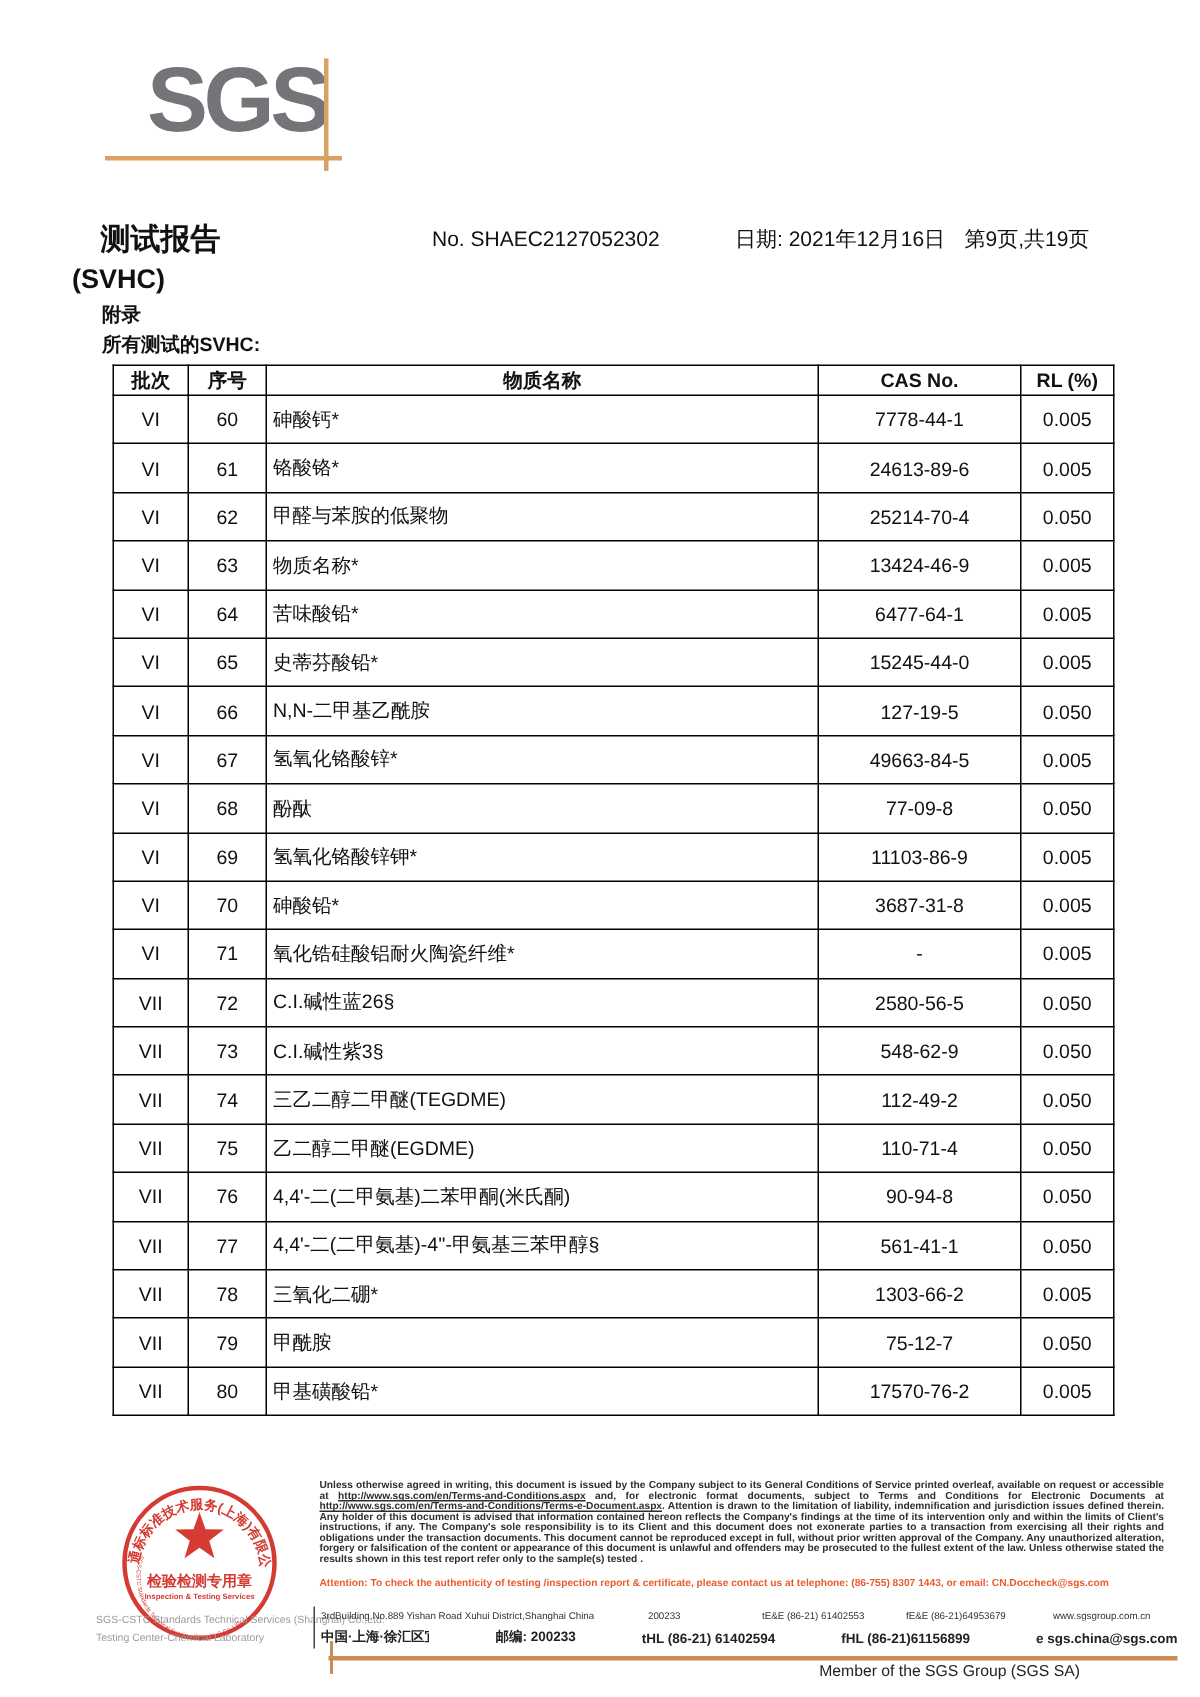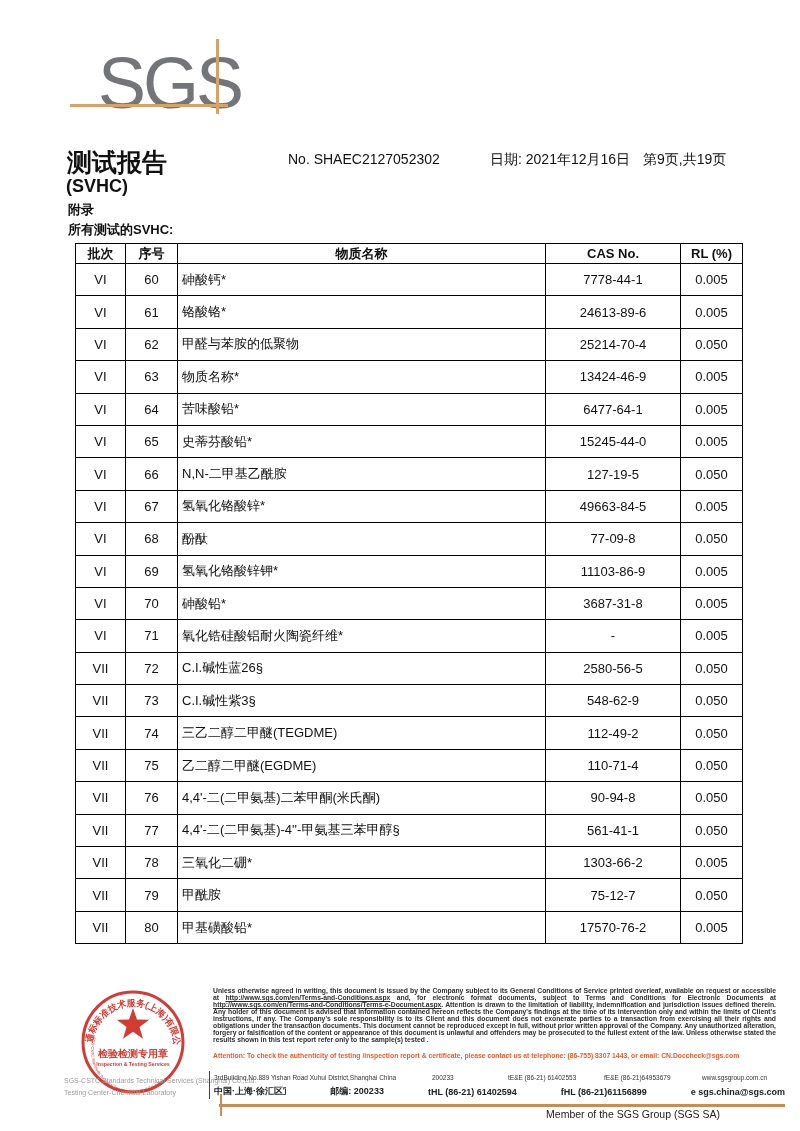--- a/index.html
+++ b/index.html
@@ -1,31 +1,31 @@
 <!DOCTYPE html>
 <html><head>
 <meta charset="utf-8">
 <style>
   * { margin:0; padding:0; box-sizing:border-box; }
   html,body { background:#ffffff; }
   body { font-family:"Liberation Sans","DejaVu Sans",sans-serif; color:#111; }
   .page { position:relative; width:800px; height:1131px; background:#fff; margin:0 auto; overflow:hidden; }
 
   
-  .logo-text { position:absolute; left:98px; top:47px; font-size:72px; font-weight:normal;
+  .logo-text { position:absolute; left:98px; top:36px; font-size:61px; font-weight:bold;
                letter-spacing:-3px; color:#747578; line-height:1; }
   .cross-h { position:absolute; left:70px; top:104px; width:158px; height:2.5px; background:#d9a264; }
   .cross-v { position:absolute; left:216px; top:39px; width:2.5px; height:75px; background:#d9a264; }
 
   
-  .rpt-title { position:absolute; left:67px; top:146px; font-size:25px; font-weight:bold; }
+  .rpt-title { position:absolute; left:67px; top:146px; font-size:20px; font-weight:bold; }
   .rpt-no    { position:absolute; left:288px; top:151px; font-size:14px; }
   .rpt-date  { position:absolute; left:490px; top:151px; font-size:14px; }
   .rpt-page  { position:absolute; left:643px; top:151px; font-size:14px; }
-  .rpt-sub   { position:absolute; left:66px; top:176px; font-size:18px; font-weight:bold; }
+  .rpt-sub   { position:absolute; left:48px; top:176px; font-size:18px; font-weight:bold; }
   .appendix  { position:absolute; left:68px; top:201px; font-size:13px; font-weight:bold; }
   .caption   { position:absolute; left:68px; top:221px; font-size:13px; font-weight:bold; }
 
   
   .tbl-wrap { position:absolute; left:75px; top:243px; }
   table { border-collapse:collapse; table-layout:fixed; width:667px; }
   th,td { border:1.6px solid #000; font-size:13px; overflow:hidden; }
   th { height:20px; font-weight:bold; text-align:center; padding:0 2px; }
   td { height:32.4px; padding:0 2px; text-align:center; }
   td.col-name { text-align:left; padding-left:4px; }

